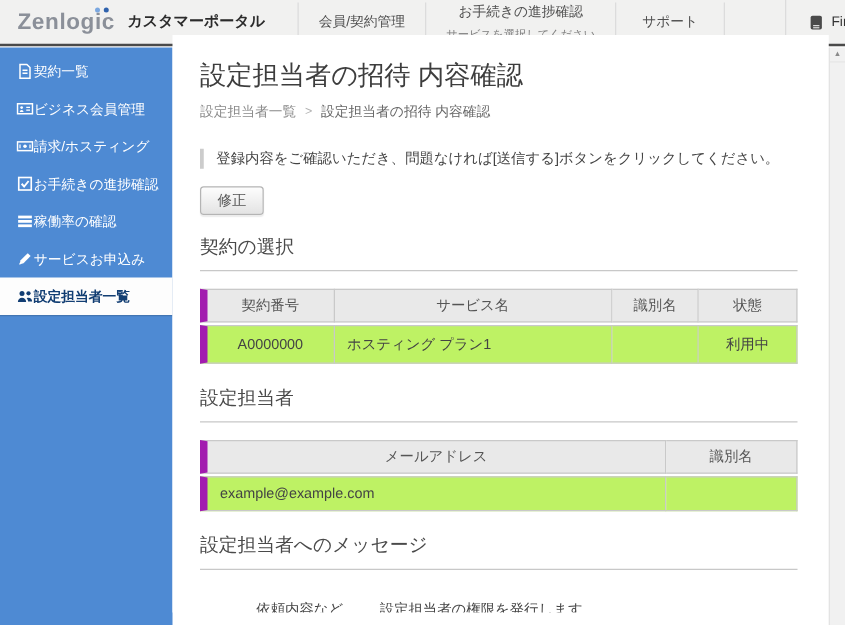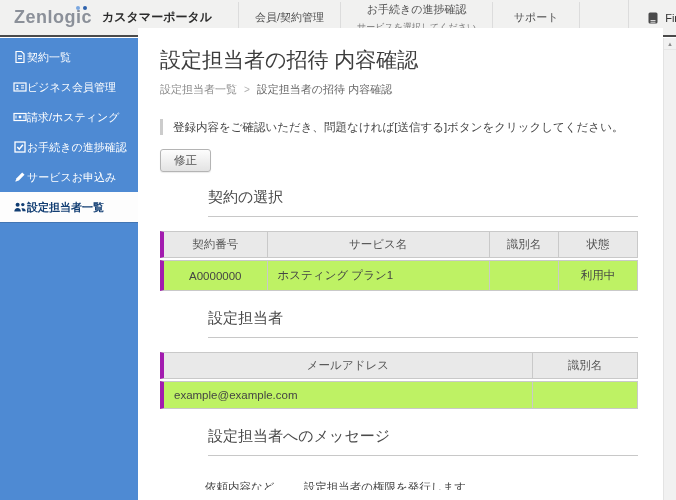--- a/index.html
+++ b/index.html
@@ -69,28 +69,28 @@
   .btn-edit {
     margin-top:14px;
     display:inline-block; font-size:11.5px; color:#555;
     background:linear-gradient(#fdfdfd,#e3e3e3);
     border:1px solid #b4b4b4; border-radius:3px;
     padding:3px 13px; cursor:pointer;
     box-shadow:0 1px 1px rgba(0,0,0,0.08);
   }
   .section-heading {
     margin-top:16px; font-size:15px; font-weight:normal; color:#4a4a4a;
-    border-bottom:1px solid #c8c8c8; padding-bottom:9px;margin-left:48px;
+    border-bottom:1px solid #c8c8c8; padding-bottom:9px;
   }
   table { width:100%; border-collapse:separate; border-spacing:0 2px; margin-top:12px; }
   th, td {
     border-top:1px solid #c9c9c9; border-bottom:1px solid #c9c9c9; border-right:1px solid #c9c9c9;
     font-size:11.5px;
   }
-  th:first-child, td:first-child { border-left:4px solid #a21caf; }
+  th:first-child, td:first-child { border-left:6px solid #a21caf; }
   th { background:#e9e9e9; color:#555; font-weight:normal; text-align:center; padding:5px 4px; }
   td { background:#bef264; color:#444; padding:7px 4px; }
   td.center { text-align:center; }
   td.left { text-align:left; padding-left:10px; }
   .message-line { margin-top:24px; margin-left:45px; font-size:11.5px; color:#444; }
   .message-line .msg-label { margin-right:26px; }
   
   .scrollbar {
     position:absolute; top:38px; right:0; width:13px; height:462px;
     background:#f1f1f1; border-left:1px solid #e3e3e3;
@@ -169,20 +169,30 @@
       <svg width="14" height="14" viewBox="0 0 14 14">
           <rect x="2" y="2" width="10" height="10" fill="none" stroke="currentColor" stroke-width="1.3"></rect>
           <path d="M4.3 7l2 2.2 3.6-4.4" fill="none" stroke="currentColor" stroke-width="1.5"></path>
         </svg>
     </span>
     <span>お手続きの進捗確認</span>
   </div>
   <div class="side-item">
     <span style="display:inline-flex;">
       <svg width="14" height="14" viewBox="0 0 14 14" fill="currentColor">
+          <rect x="1.5" y="2.5" width="11" height="2.2"></rect>
+          <rect x="1.5" y="6" width="11" height="2.2"></rect>
+          <rect x="1.5" y="9.5" width="11" height="2.2"></rect>
+        </svg>
+    </span>
+    <span>稼働率の確認</span>
+  </div>
+  <div class="side-item">
+    <span style="display:inline-flex;">
+      <svg width="14" height="14" viewBox="0 0 14 14" fill="currentColor">
           <path d="M2.5 11.5l1-3.3 5.7-5.7 2.3 2.3-5.7 5.7z"></path>
           <path d="M2.5 11.5l1.3-.4-.9-.9z"></path>
         </svg>
     </span>
     <span>サービスお申込み</span>
   </div>
   <div class="side-item selected">
     <span style="display:inline-flex;">
       <svg width="14" height="14" viewBox="0 0 14 14" fill="currentColor">
           <circle cx="4.6" cy="4.8" r="2"></circle>

